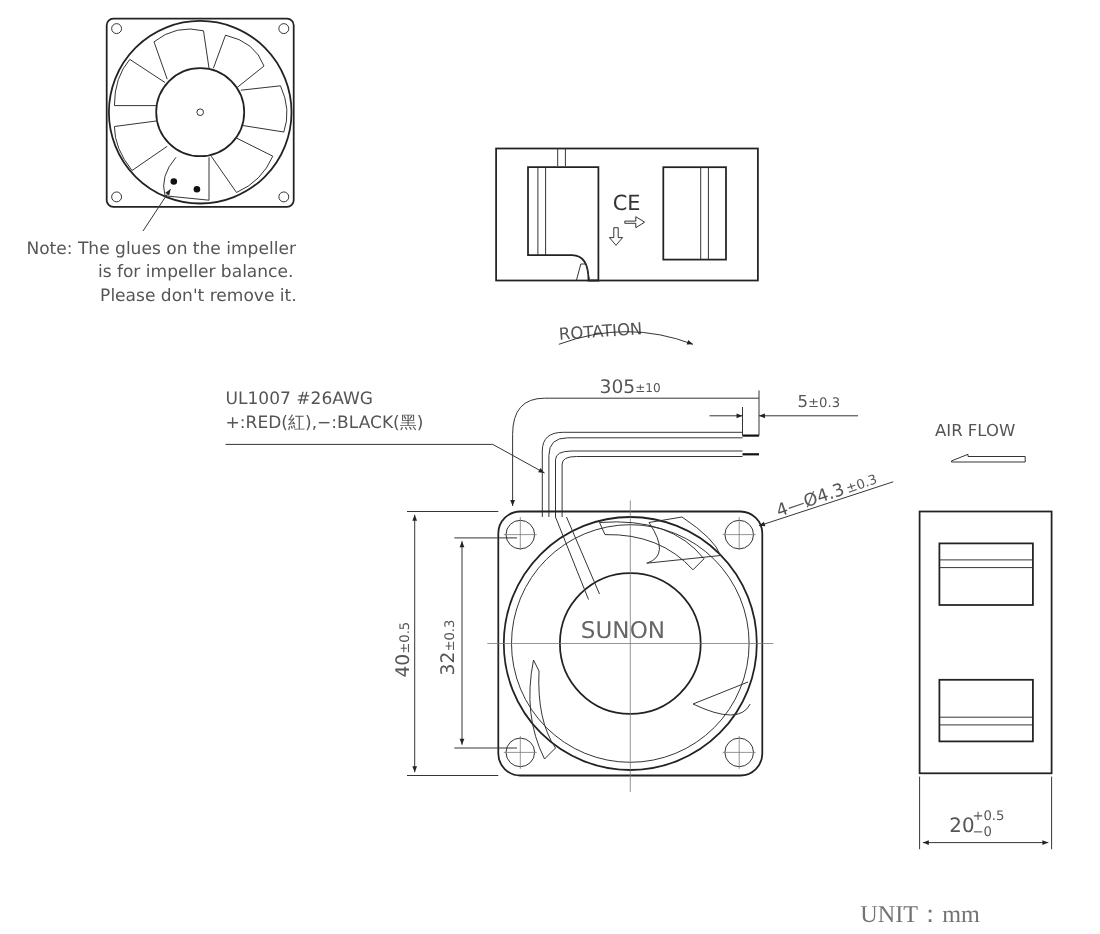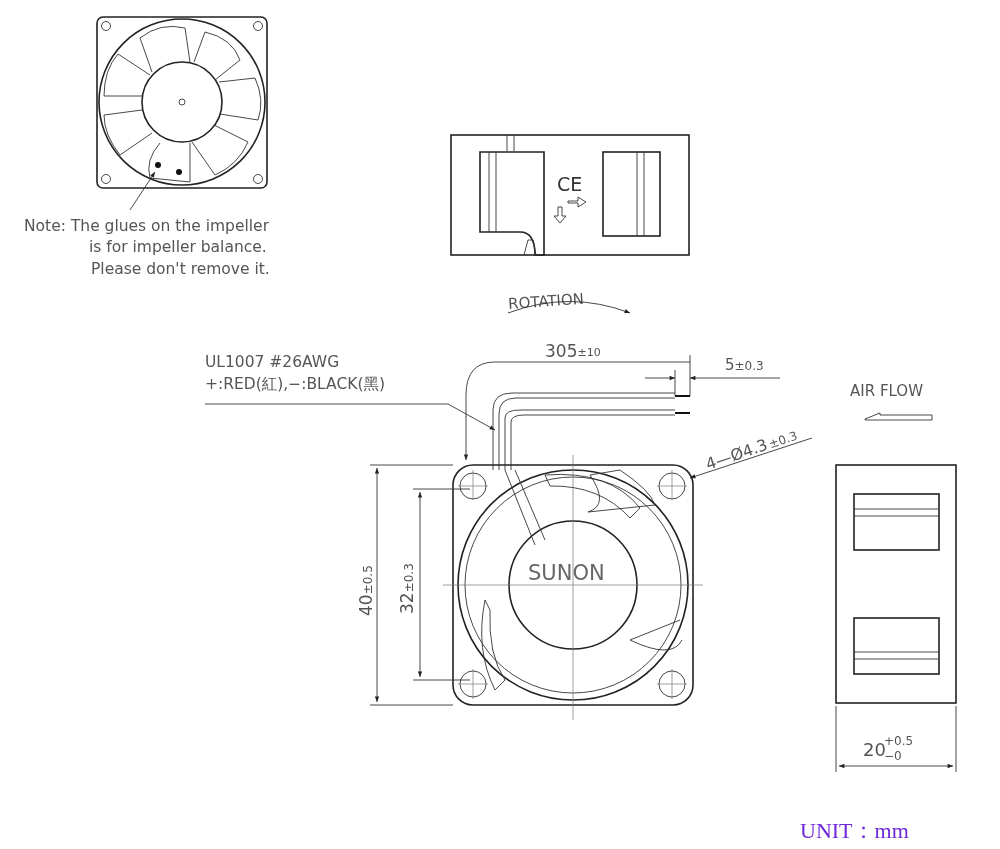--- a/index.html
+++ b/index.html
@@ -2,21 +2,21 @@
 <html><head>
 <meta charset="utf-8">
 <style>
   html, body { margin:0; padding:0; background:#ffffff; }
   body { width:1000px; height:849px; position:relative; overflow:hidden; }
   svg.drawing { position:absolute; left:0; top:0; }
   .cad { font-family:"DejaVu Sans", sans-serif; fill:#555; }
   .ln { stroke:#222; fill:none; stroke-width:1.6; }
   .thin { stroke:#333; fill:none; stroke-width:0.9; }
   .center { stroke:#777; fill:none; stroke-width:0.7; }
-  .unit { position:absolute; left:800px; top:816px; font-family:"Liberation Serif", serif; font-size:22px; color:#6d28d9; }
+  .unit { position:absolute; left:782px; top:816px; font-family:"Liberation Serif", serif; font-size:22px; color:#737373; }
 </style>
 </head>
 <body>
 
 <svg class="drawing" width="1000" height="849" viewBox="0 0 1000 849">
   <defs>
     <marker id="arr" viewBox="0 0 10 10" refX="10" refY="5" markerWidth="9" markerHeight="6" orient="auto-start-reverse">
       <path d="M0,1 L10,5 L0,9 z" fill="#222"></path>
     </marker>
   </defs>

